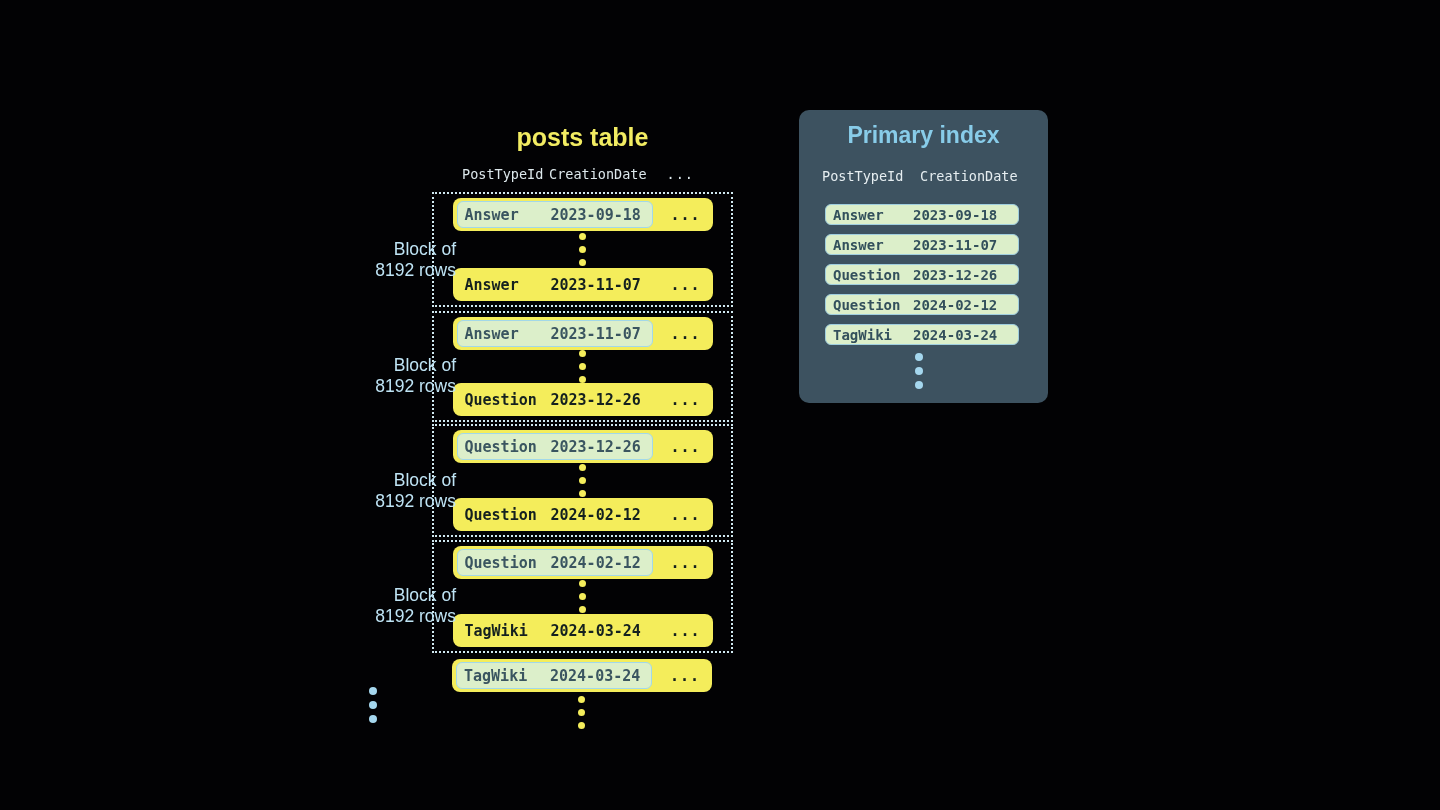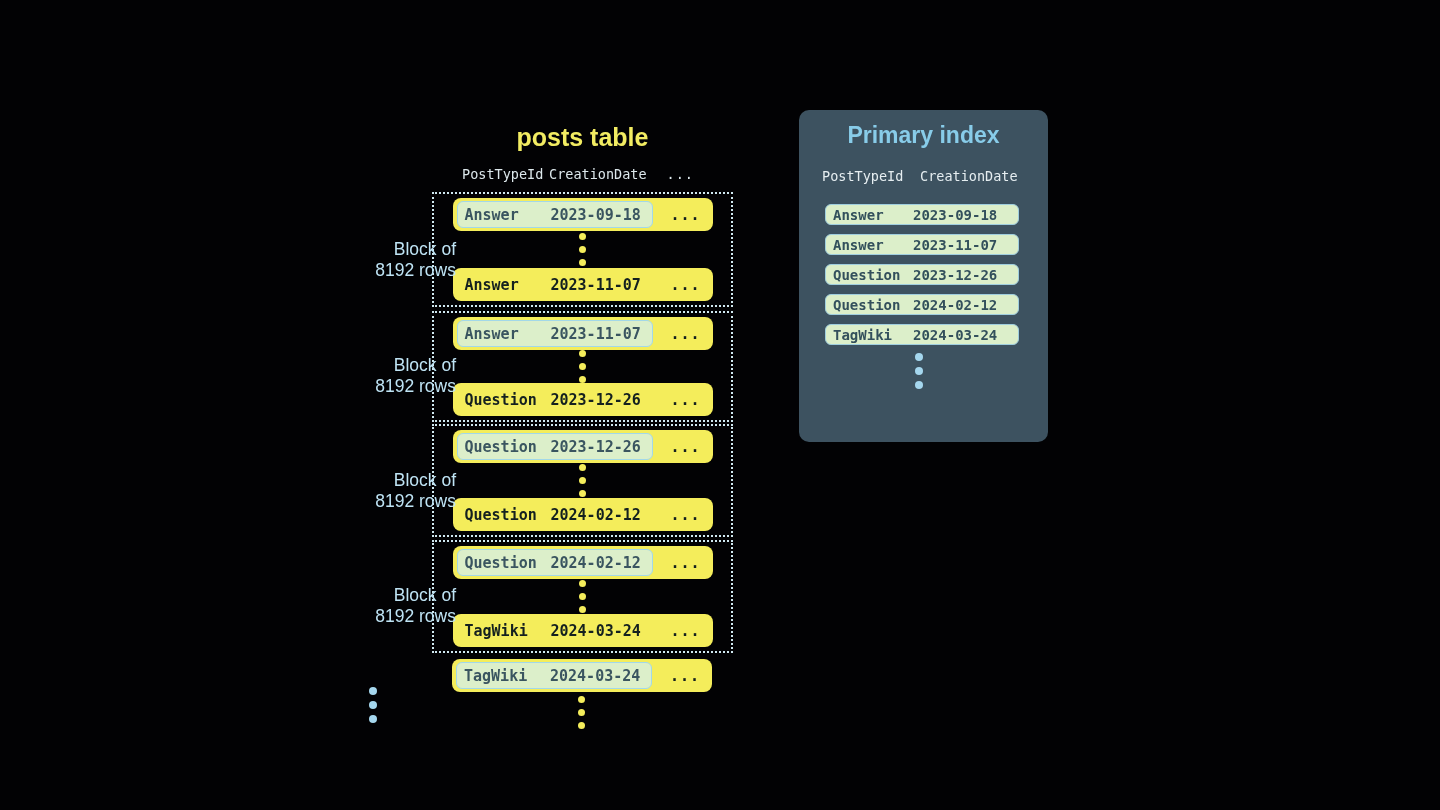--- a/index.html
+++ b/index.html
@@ -34,21 +34,21 @@
   .vdots.blue .dot{width:8px;height:8px;background:#a5d7ee;}
 
   .block-label{position:absolute;left:296px;width:160px;text-align:right;
                font-size:17.5px;line-height:21px;font-weight:500;color:#bfe4f5;}
 
   #overflow-row{position:absolute;left:452px;top:659px;}
   #left-dots{position:absolute;left:369px;top:687px;}
   #bottom-dots{position:absolute;left:578px;top:696px;}
 
   
-  #primary-panel{position:absolute;left:799px;top:110px;width:249px;height:332px;
+  #primary-panel{position:absolute;left:799px;top:110px;width:249px;height:293px;
                  background:#3d5260;border-radius:10px;}
   #primary-title{position:absolute;left:0;top:12px;width:249px;text-align:center;
                  font-size:23px;font-weight:600;color:#88cce9;}
   .pi-headers{position:absolute;left:23px;top:58px;display:flex;
               font-family:"DejaVu Sans Mono",monospace;font-size:13.5px;color:#e6eef1;}
   .pi-headers .h1{width:98px;}
   #pi-rows{position:absolute;left:26px;top:94px;display:flex;flex-direction:column;gap:9px;}
   .pill{width:194px;height:21px;box-sizing:border-box;background:#dcefca;
         border:1.5px solid #9fcede;border-radius:6px;display:flex;align-items:center;
         padding:0 7px;font-family:"DejaVu Sans Mono",monospace;font-weight:bold;

